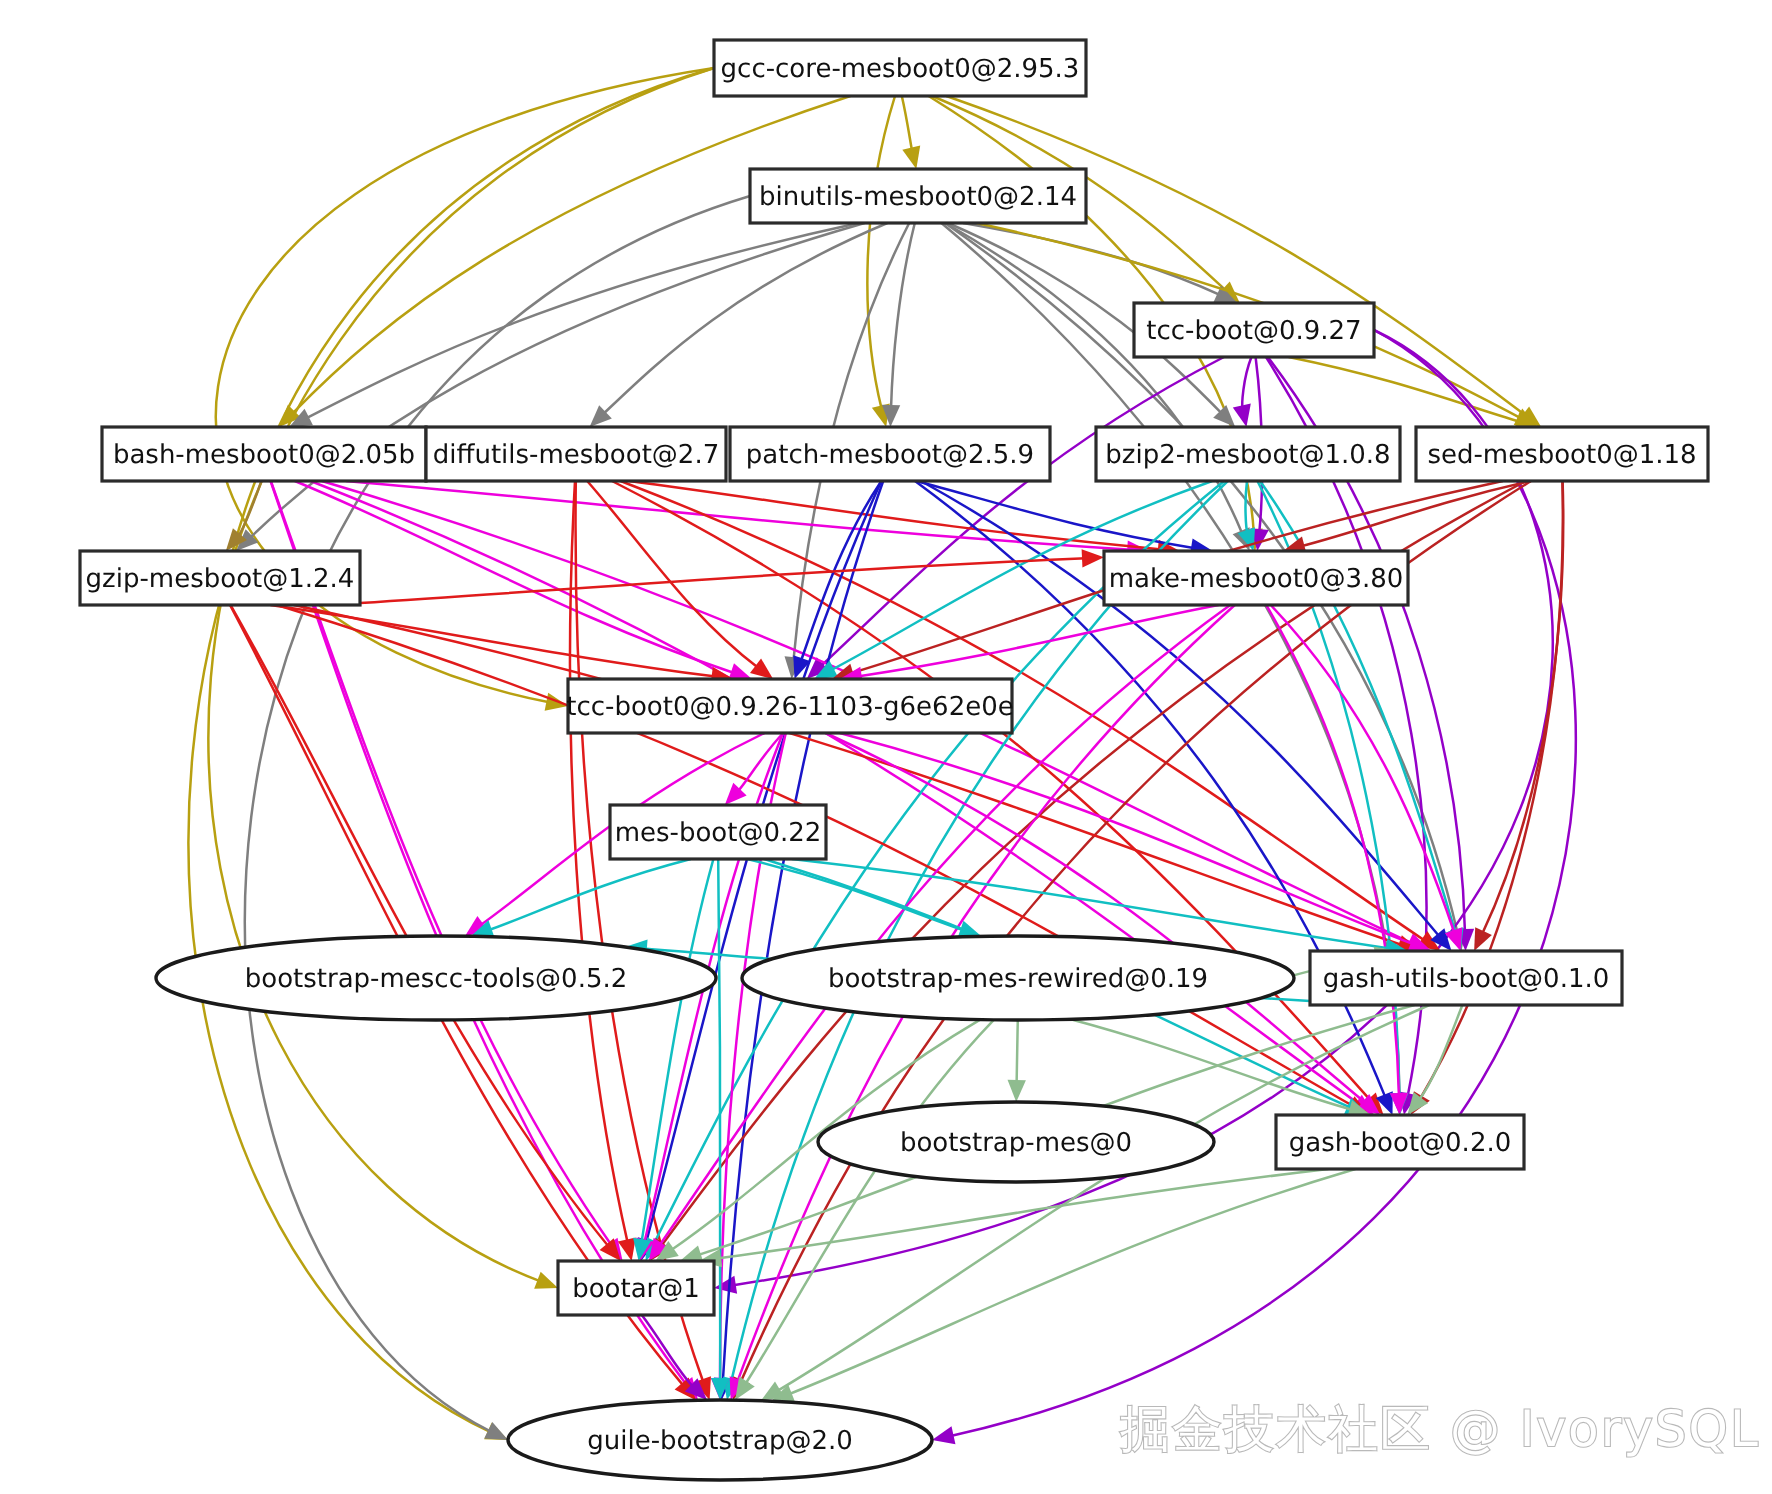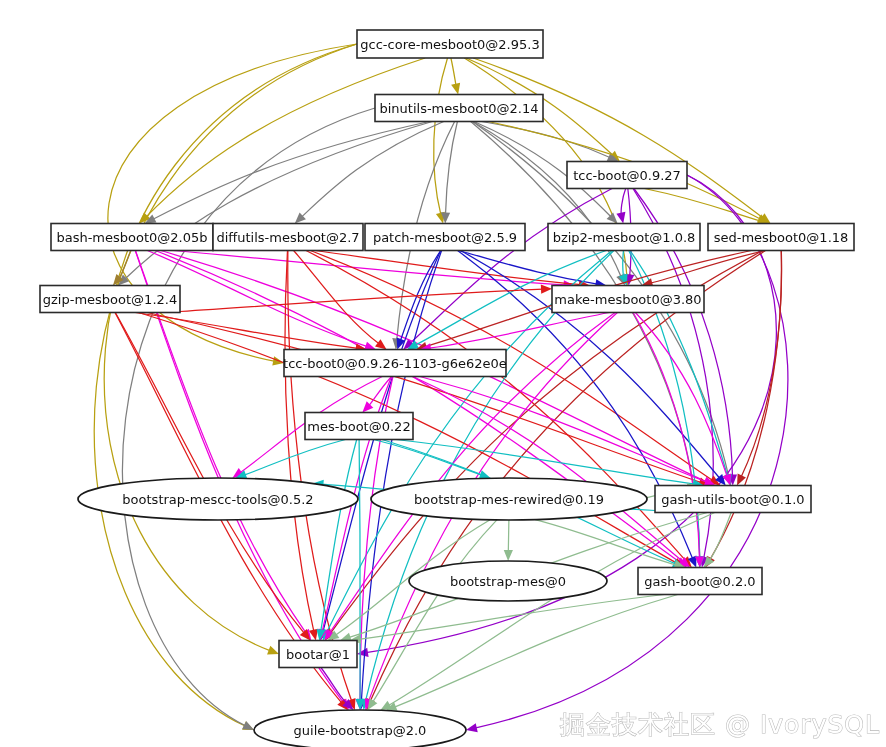--- a/index.html
+++ b/index.html
@@ -10,21 +10,21 @@
   body {
     width: 886px;
     height: 747px;
     font-family: "DejaVu Sans", sans-serif;
     overflow: hidden;
     position: relative;
   }
   #graph-root {
     position: absolute;
     left: 0;
-    top: 18px;
+    top: 8px;
     width: 886px;
     height: 560px;
   }
   svg#graph-canvas {
     display: block;
     width: 886px;
     height: 747px;
   }
   .node-box {
     fill: #ffffff;

